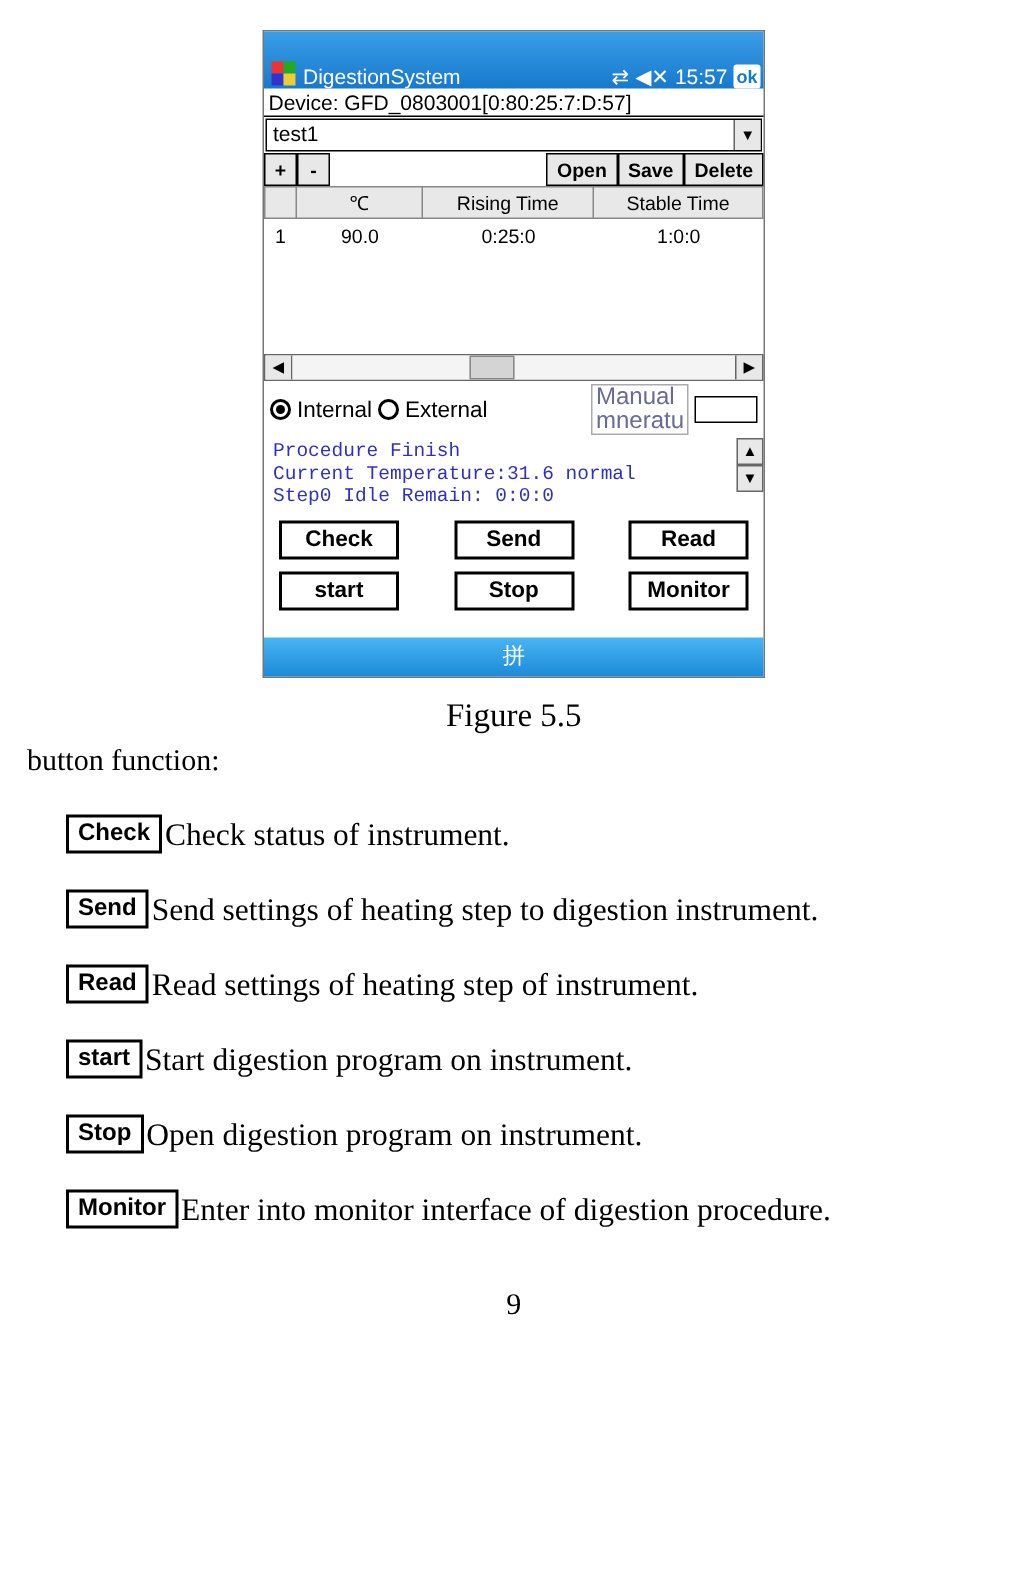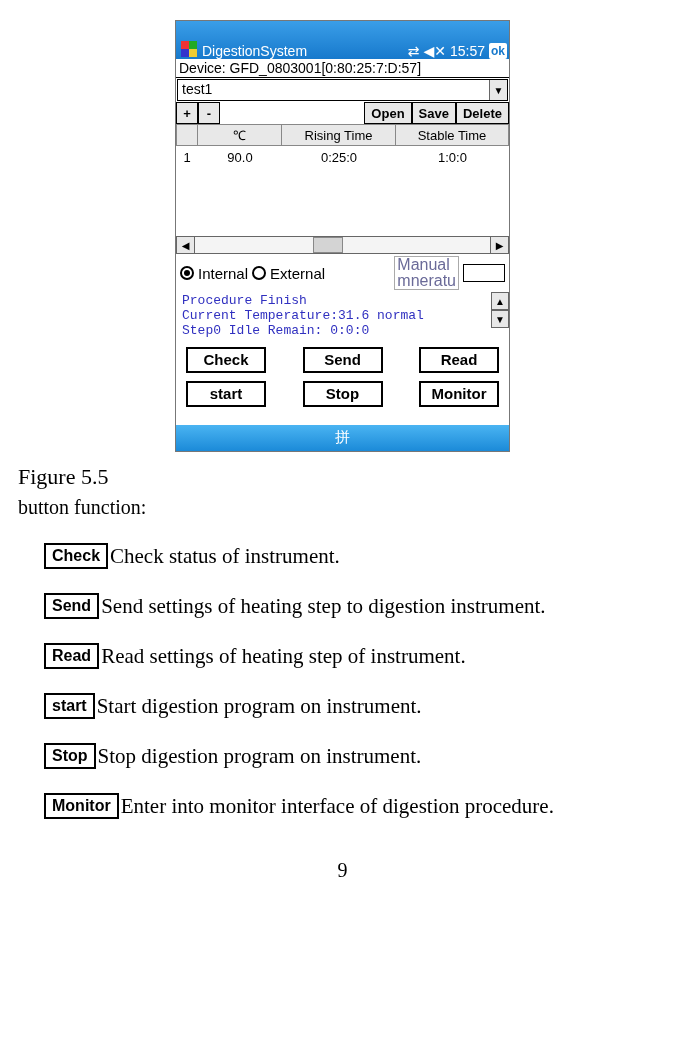--- a/index.html
+++ b/index.html
@@ -181,21 +181,21 @@
   cursor:pointer;
 }
 .bottom-bar {
   height: 26px;
   background: linear-gradient(#4ab4f2, #1b8ad8);
   color:#fff;
   display:flex; align-items:center; justify-content:center;
   font-size:15px;
 }
 .fig-cap {
-  text-align:left;
+  text-align:center;
   font-size:22px;
   margin: 12px 0 6px;
 }
 .bf-title { font-size:20px; }
 .bf-row {
   display:flex; align-items:flex-end;
   margin: 24px 0 24px 26px;
   font-size:21px;
 }
 .bf-btn {
@@ -330,21 +330,21 @@
     <div class="bf-row">
       <span class="bf-btn">Read</span>
       <span>Read settings of heating step of instrument.</span>
     </div>
     <div class="bf-row">
       <span class="bf-btn">start</span>
       <span>Start digestion program on instrument.</span>
     </div>
     <div class="bf-row">
       <span class="bf-btn">Stop</span>
-      <span>Stop digestion program on instrument.</span>
+      <span>Open digestion program on instrument.</span>
     </div>
     <div class="bf-row">
       <span class="bf-btn">Monitor</span>
       <span>Enter into monitor interface of digestion procedure.</span>
     </div>
   </div>
 
 <div class="page-num">9</div>
 
 </body></html>

